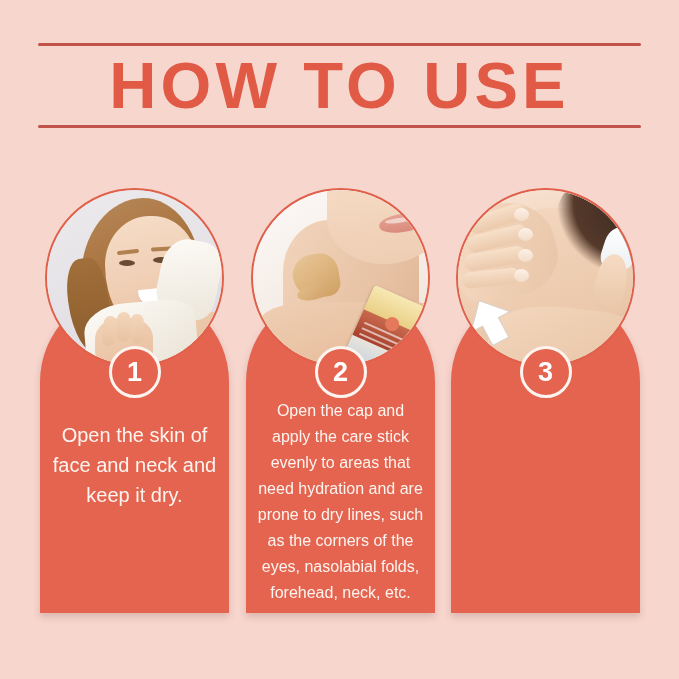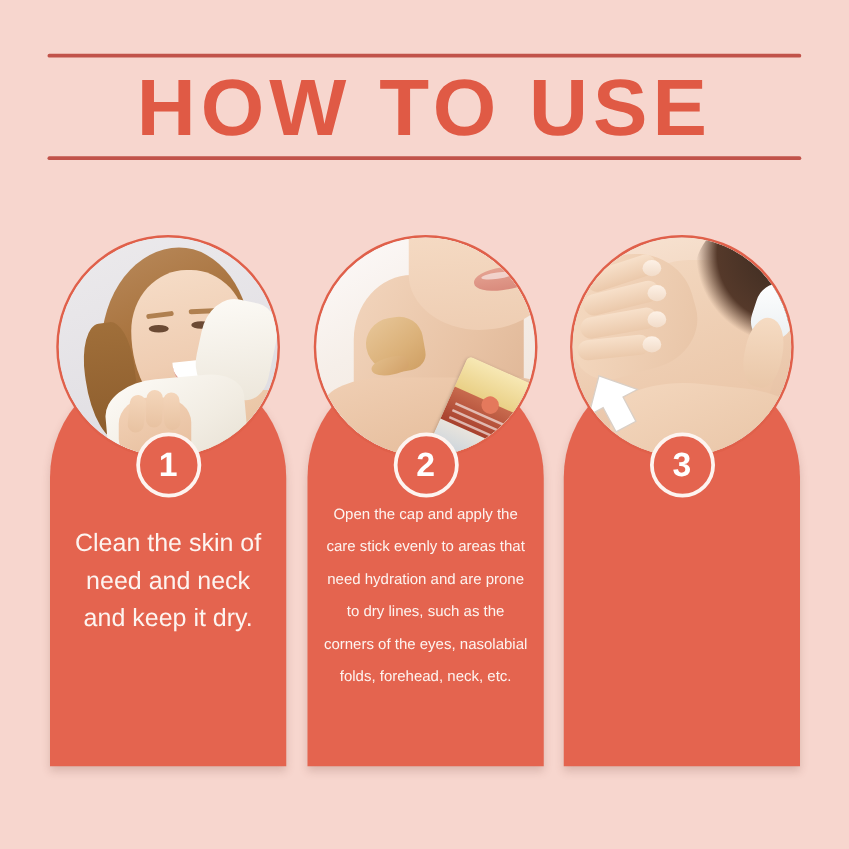--- a/index.html
+++ b/index.html
@@ -356,21 +356,21 @@
     text-align: center;
     font-family: "Liberation Sans", sans-serif;
   }
   .card.c1 .caption {
     top: 232px;
     font-size: 20px;
     line-height: 30px;
   }
   .card.c2 .caption {
     top: 210px;
-    font-size: 12px;
+    font-size: 16px;
     line-height: 26px;
   }
   .card.c3 .caption {
     top: 228px;
     font-size: 20px;
     line-height: 30px;
   }
 </style>
 </head>
 <body>
@@ -404,21 +404,21 @@
           <div class="ph1-towel2"></div>
           <div class="ph1-towel"></div>
           <div class="ph1-hand"></div>
           <div class="ph1-finger f1"></div>
           <div class="ph1-finger f2"></div>
           <div class="ph1-finger f3"></div>
         </div>
       </div>
 
       <div class="badge">1</div>
-      <div class="caption">Clean the skin of need and neck and keep it dry.</div>
+      <div class="caption">Open the skin of face and neck and keep it dry.</div>
     </div>
 
     <div class="card c2">
       <div class="card-body"></div>
 
       <div class="photo-ring">
         <div class="photo-inner">
           <div class="ph2-bg"></div>
           <div class="ph2-neck"></div>
           <div class="ph2-chest"></div>

